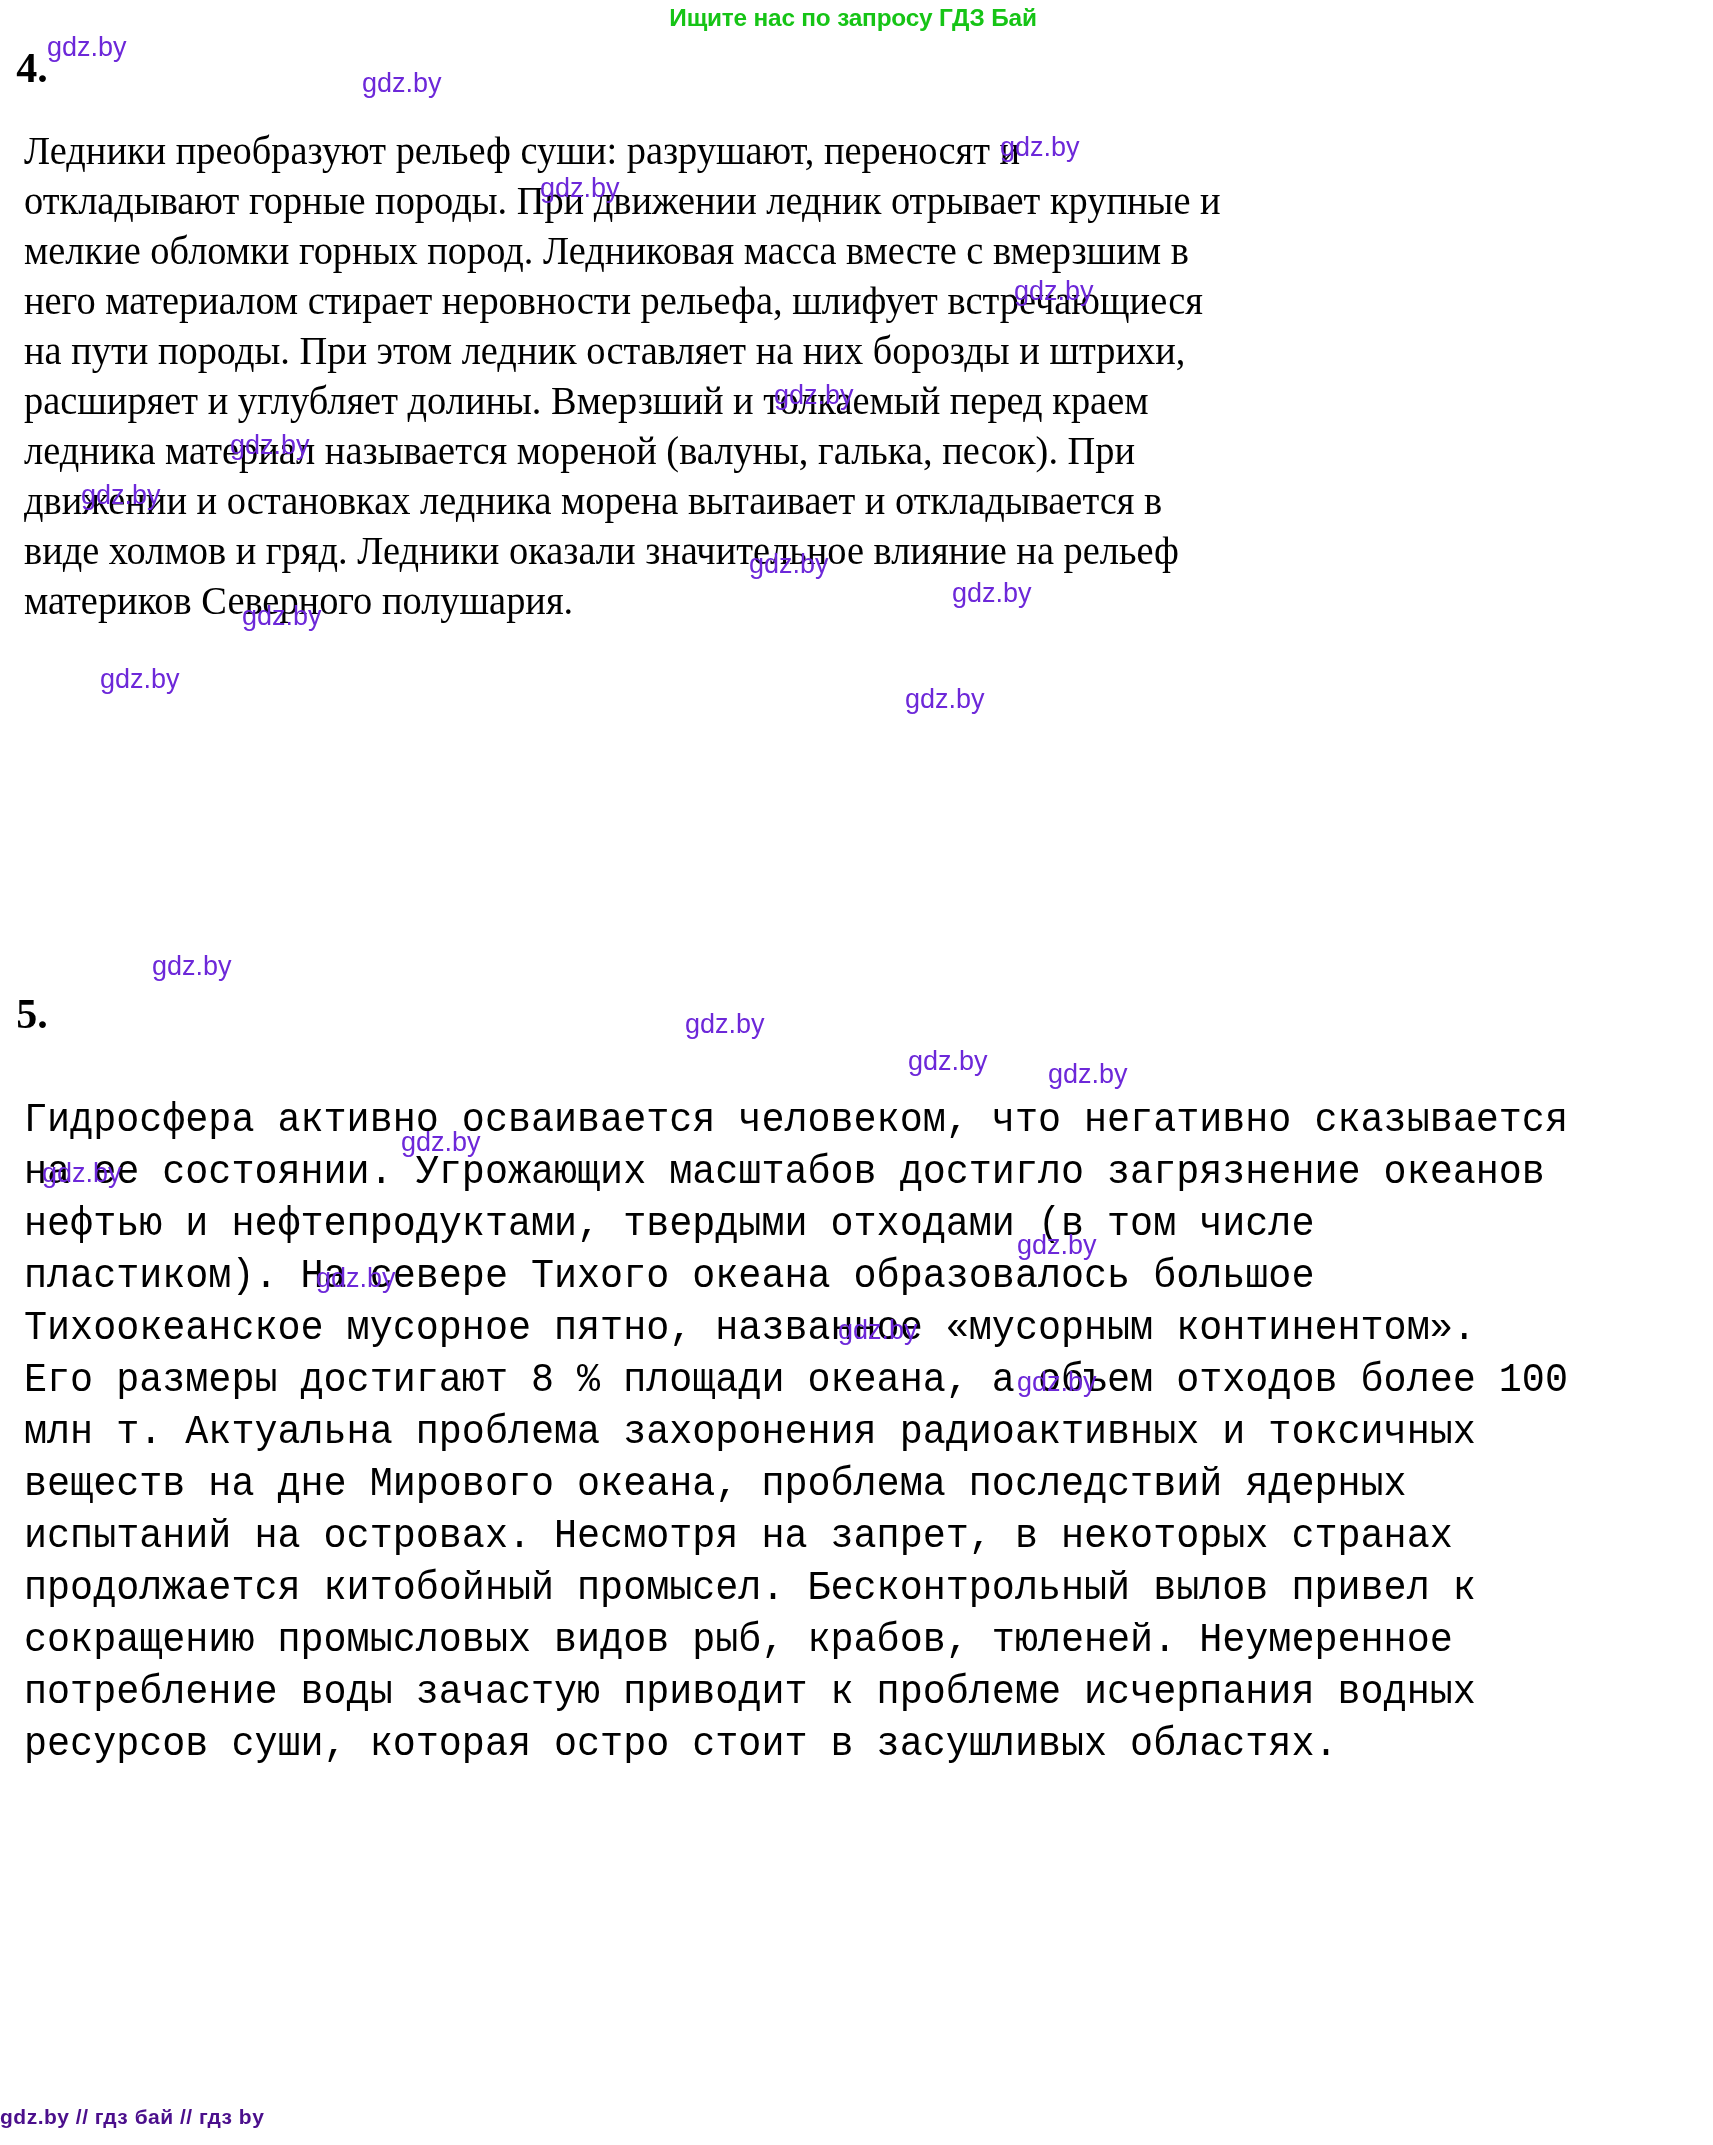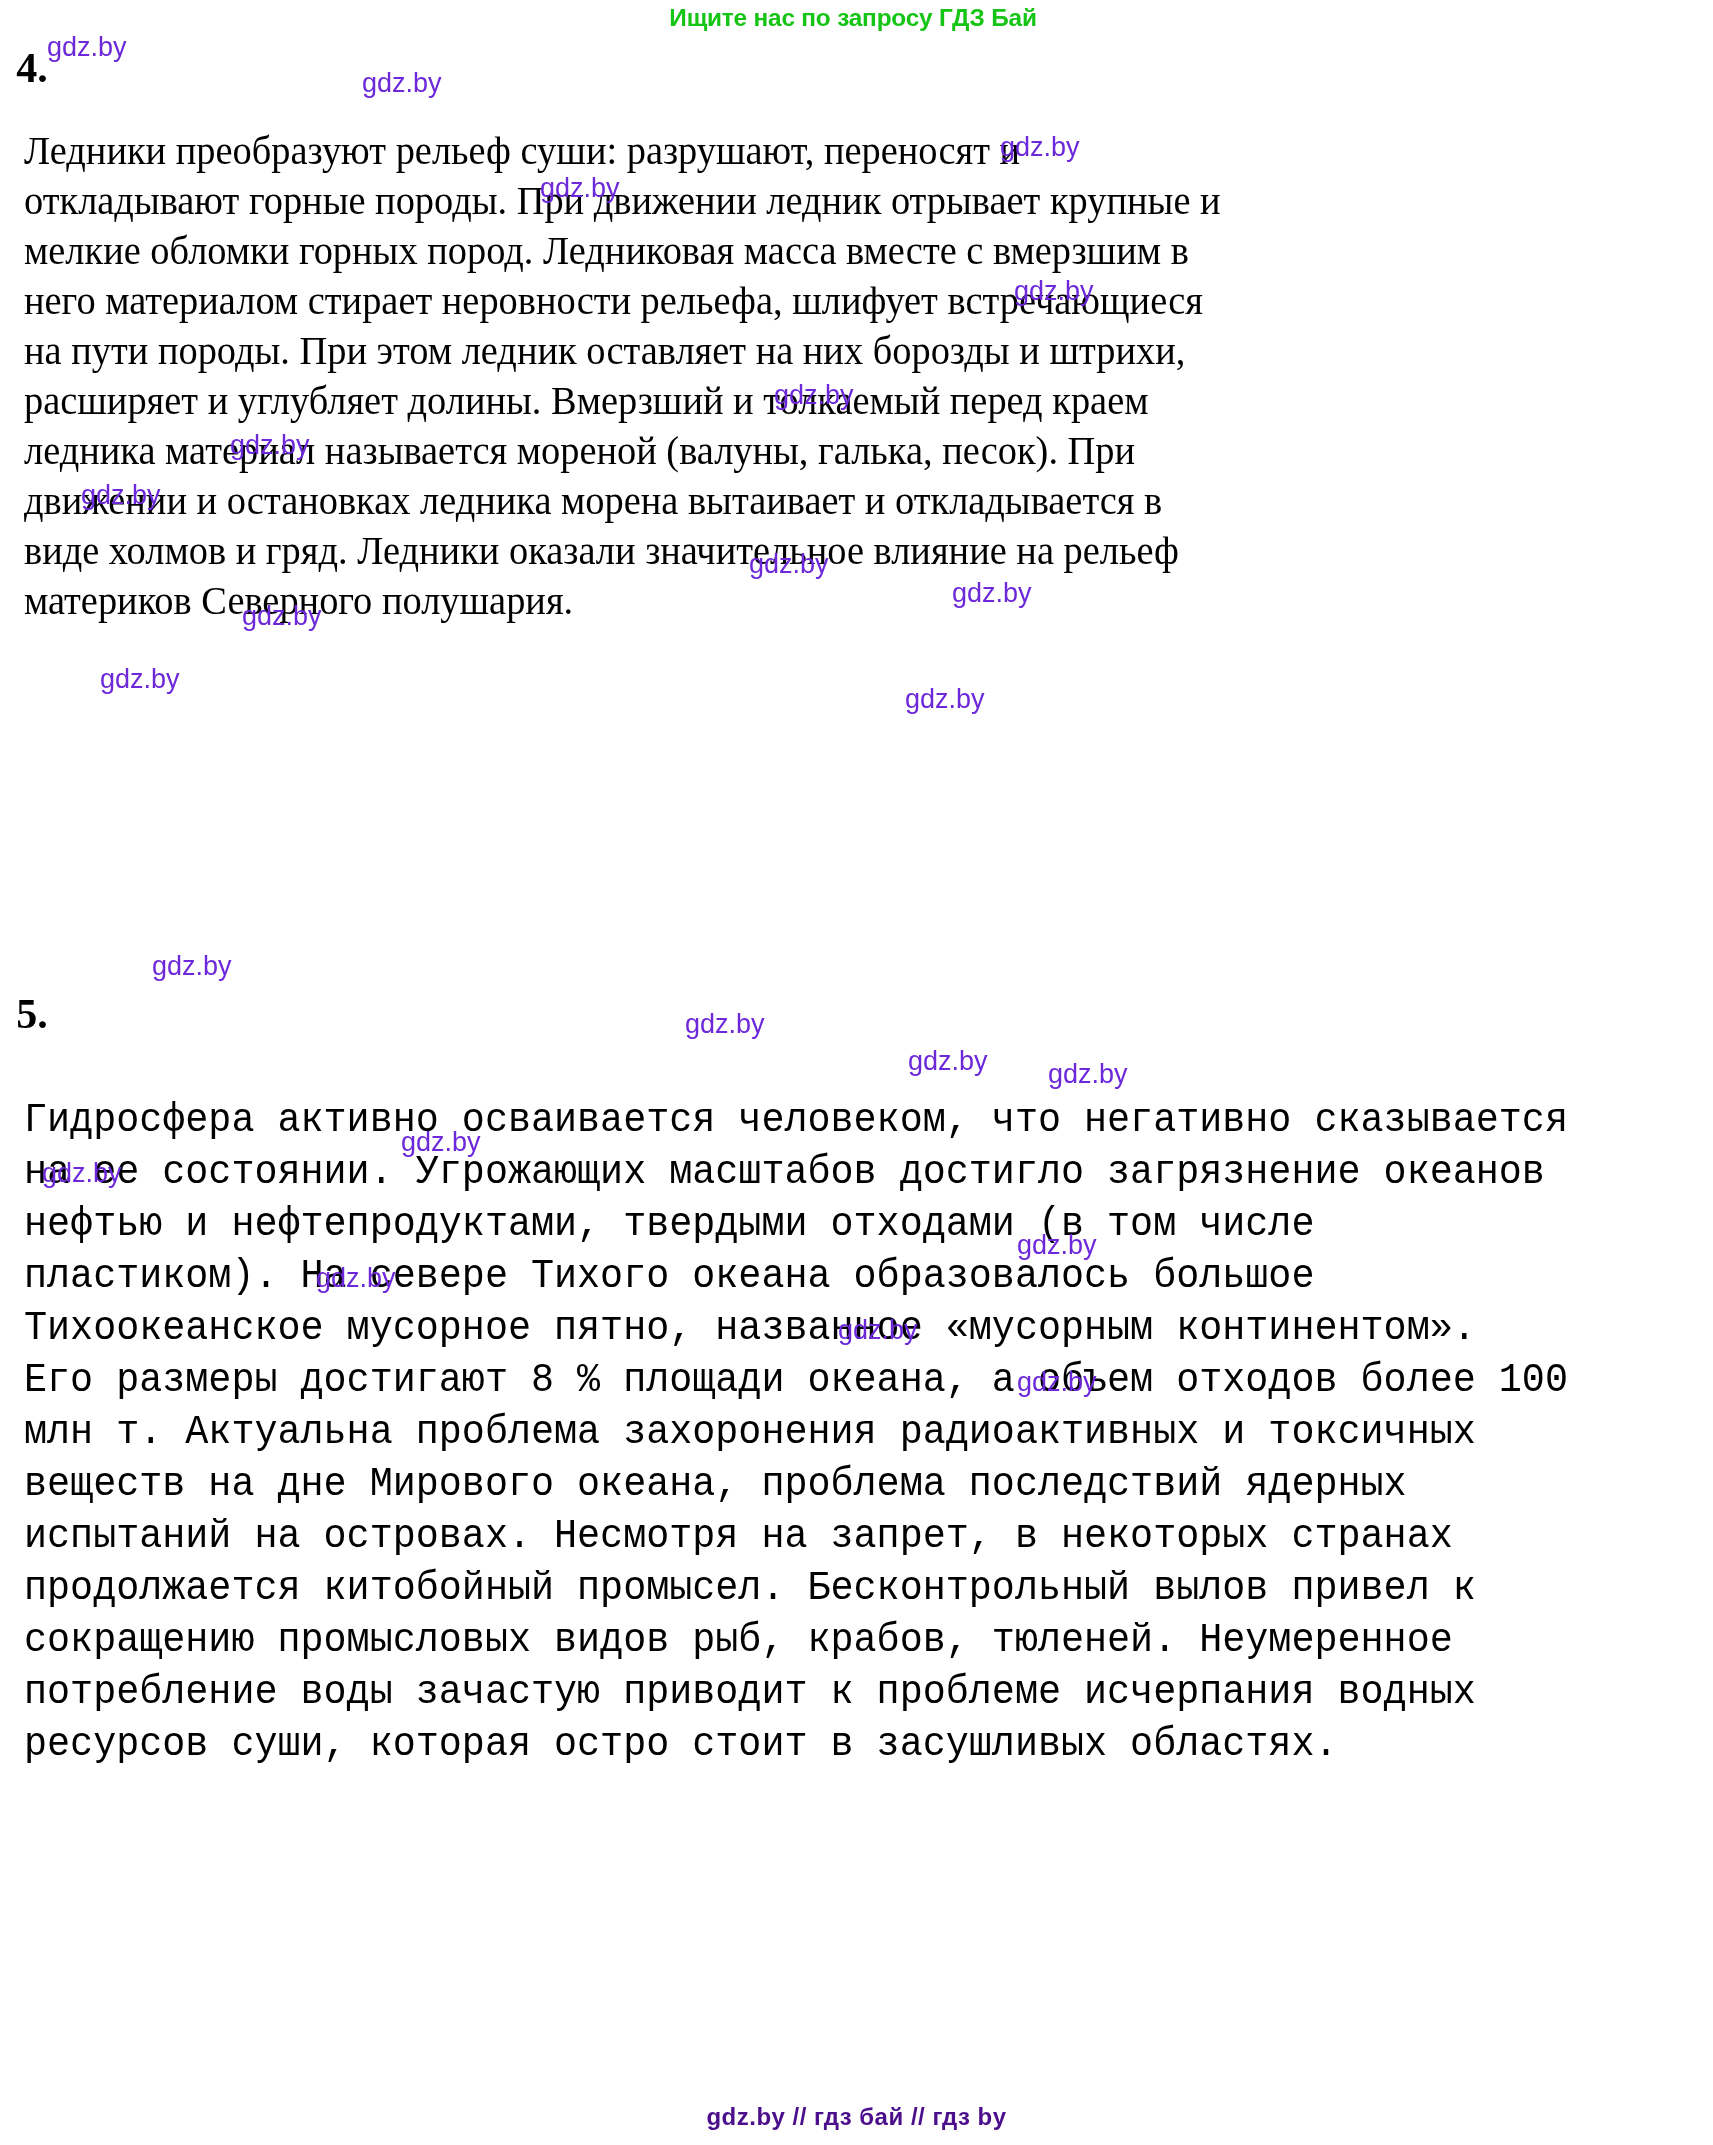--- a/index.html
+++ b/index.html
@@ -88,23 +88,22 @@
     pointer-events: none;
     user-select: none;
   }
 
   
   .footer-links {
     position: absolute;
     left: 0;
     bottom: 12.7px;
     width: 1713px;
-    text-align: center;
     font-family: "Liberation Sans", "DejaVu Sans", sans-serif;
-    font-size: 24px;
+    font-size: 21px;
     font-weight: 700;
     line-height: 33px;
     color: #4b0f8c;
     white-space: nowrap;
     letter-spacing: 0.5px;
   }
 </style>
 </head>
 <body style="background: rgb(255, 255, 255);">
 

